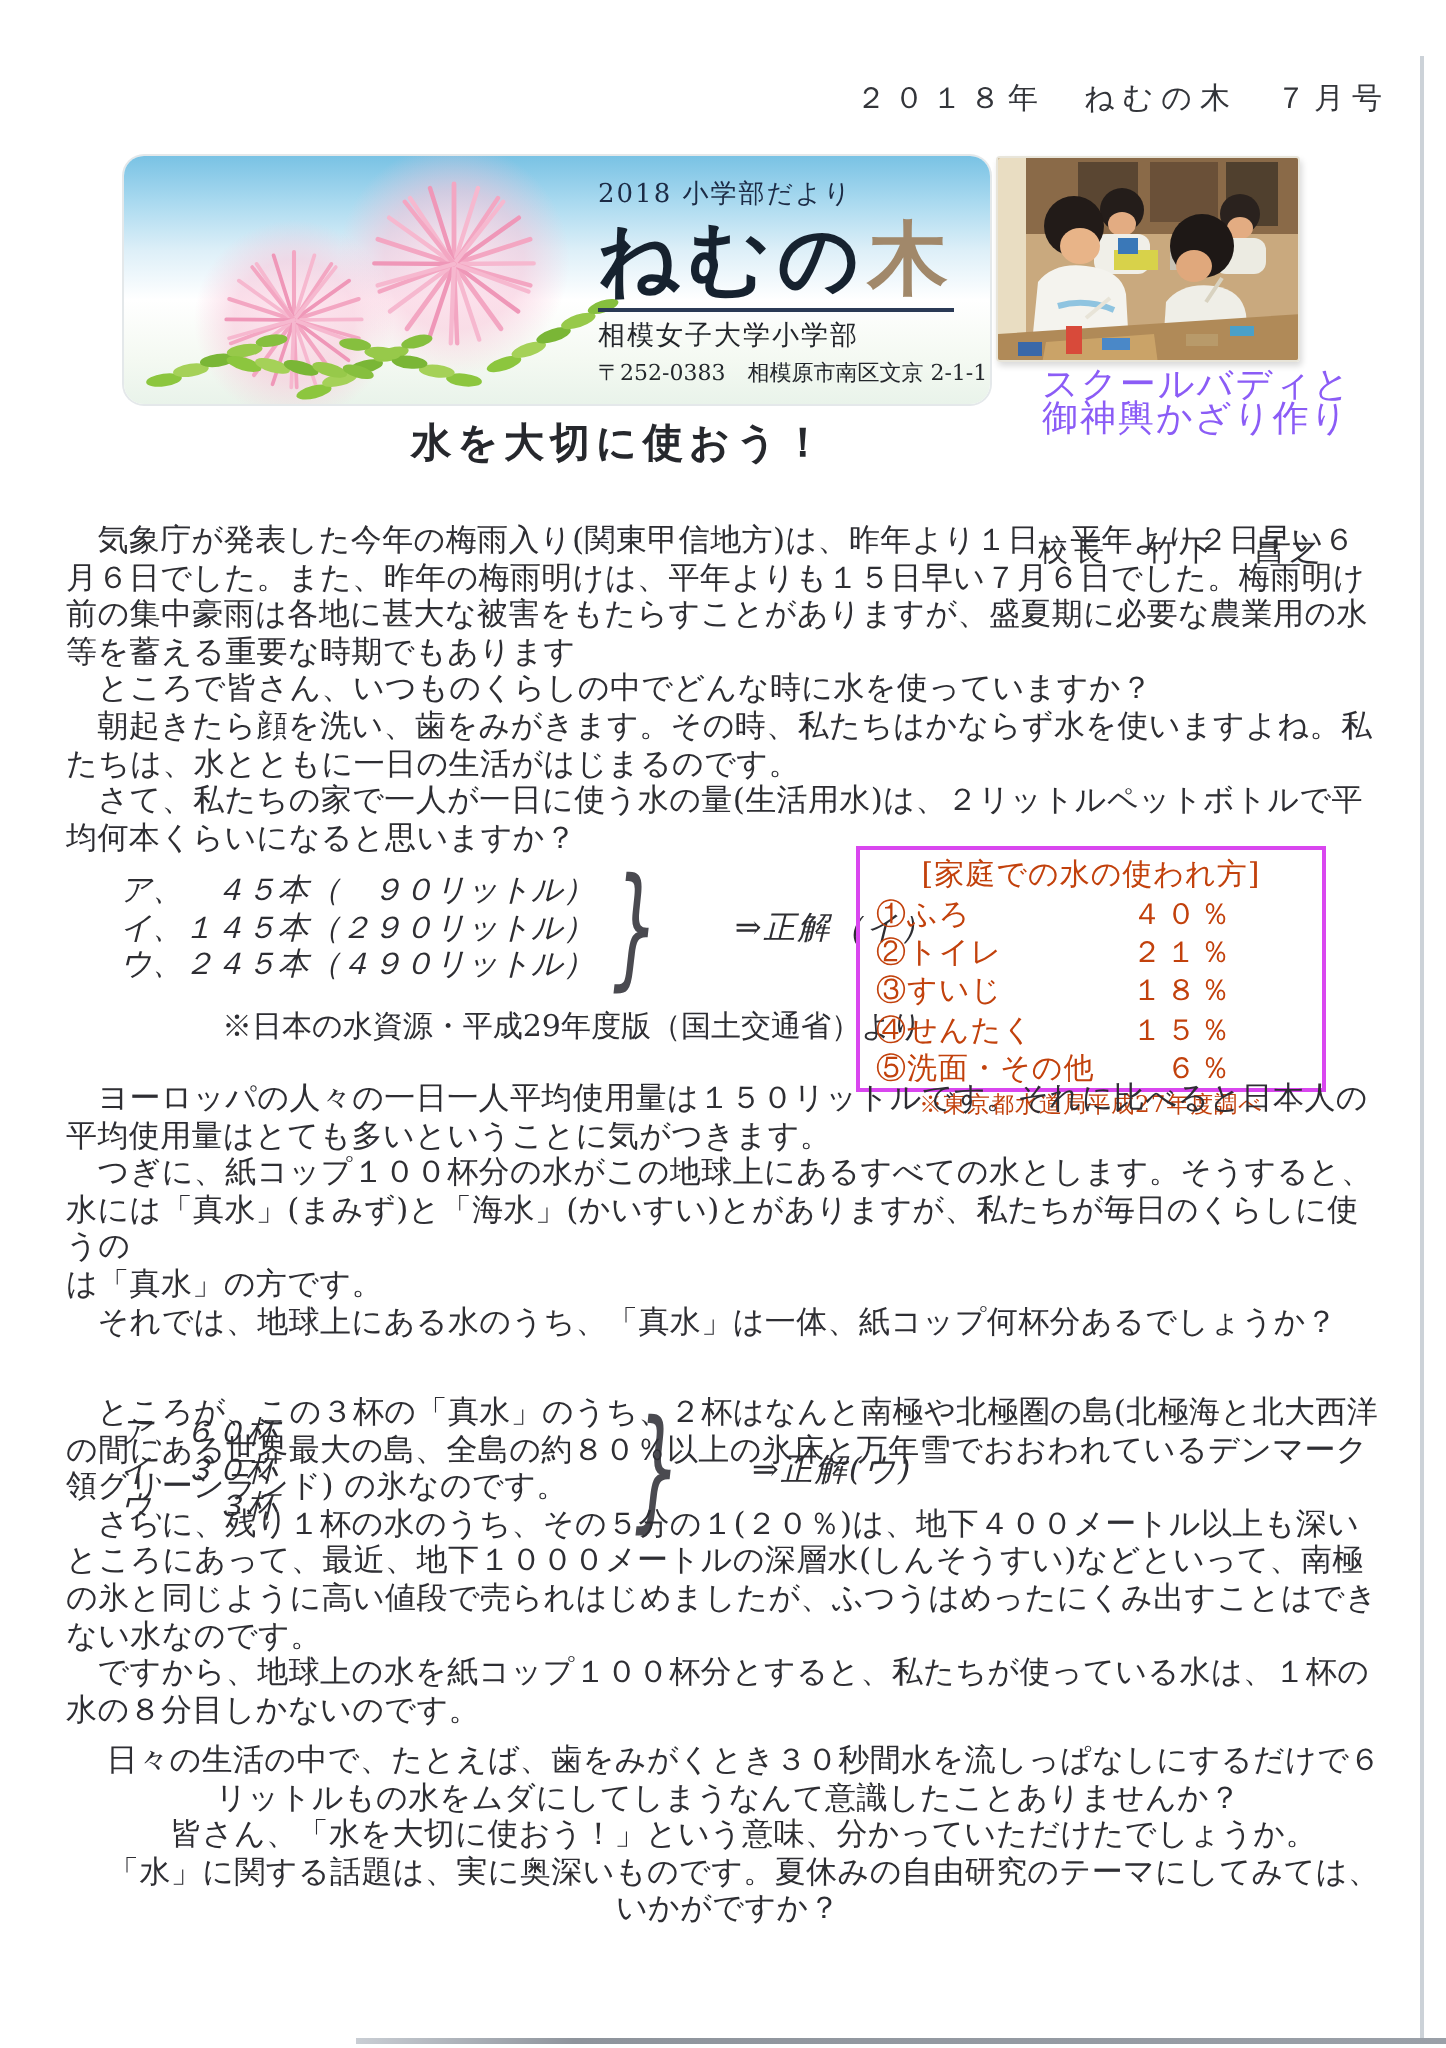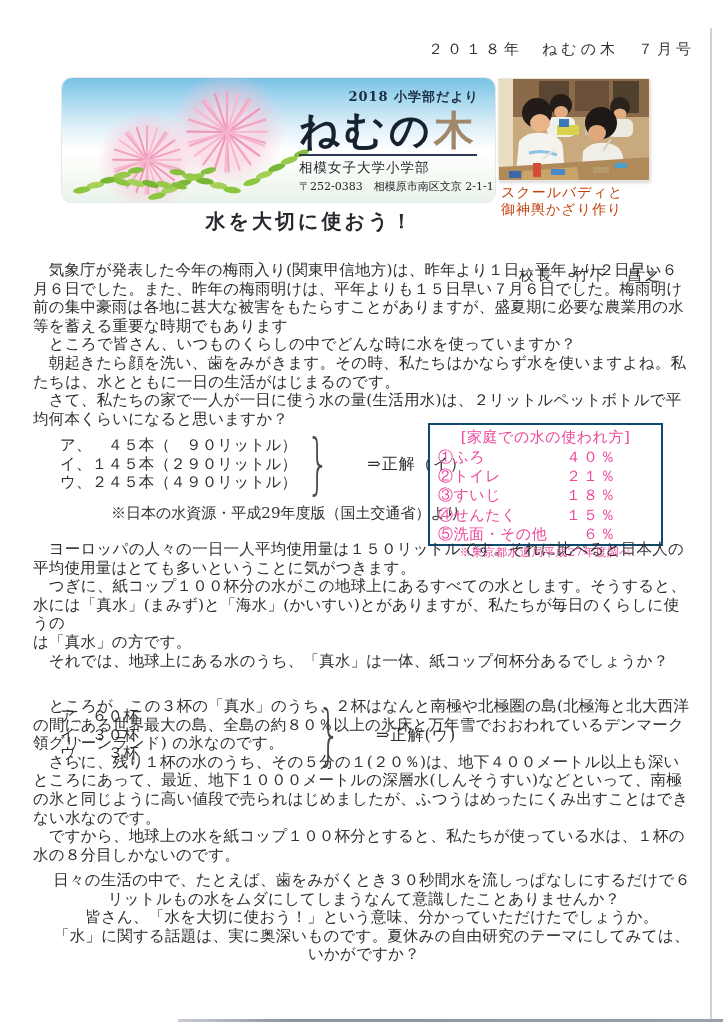--- a/index.html
+++ b/index.html
@@ -22,56 +22,56 @@
   
   .banner {
     left:62px; top:78px; width:433px; height:124px;
     border-radius:10px;
     background:linear-gradient(180deg,#79c2e4 0%, #a8d9ef 18%, #ddeff8 38%, #ffffff 58%, #f4f9f2 82%, #e9f3ea 100%);
     overflow:hidden;
     box-shadow:0 0 0 1px #e4e8ea;
   }
   .banner svg { position:absolute; left:0; top:0; }
   .banner-textblock { position:absolute; right:16px; top:10px; width:180px; text-align:left; }
-  .banner-tagline { font-size:13px; color:#1c2b45; letter-spacing:1px; text-align:right;font-weight:bold; }
+  .banner-tagline { font-size:13px; color:#1c2b45; letter-spacing:1px; text-align:left; }
   .banner-title { font-size:40px; font-weight:bold; color:#16222f; letter-spacing:4px; line-height:1.1; margin-top:2px; white-space:nowrap; }
   .banner-title .accent { color:#a1886a; }
   .banner-rule { border:none; border-top:2px solid #2a3a55; margin:2px 0 3px 0; width:178px; }
   .banner-school { font-size:13.5px; color:#23262b; letter-spacing:1px; }
   .banner-address { font-size:11px; color:#23262b; margin-top:2px; white-space:nowrap; }
 
   
   .photo {
     left:498px; top:78px; width:152px; height:103px;
     border:1px solid #e8e5da; border-radius:2px; overflow:hidden;
     box-shadow:1px 2px 3px rgba(0,0,0,0.15);
   }
   .photo-caption {
-    left:501px; top:184px; width:160px;
-    font-size:14px; line-height:17px; color:#c2410c; letter-spacing:1px;
+    left:521px; top:184px; width:160px;
+    font-size:18px; line-height:17px; color:#8b5cf6; letter-spacing:1px;
   }
 
   
   .article-title {
     left:60px; top:208px; width:500px; text-align:center;
     font-size:20px; letter-spacing:3px; color:#26282d; font-weight:700;
   }
   .byline { left:519px; top:230px; font-size:15px; letter-spacing:3px; color:#2e2e33;margin-top:36px; }
 
   .bodyblock { font-size:15.5px; line-height:18.6px; letter-spacing:0.2px; color:#2e2e33; width:662px; left:33px; }
-  .quiz { left:60px; display:flex; align-items:center; }
+  .quiz { left:60px; display:flex; align-items:center;font-style:italic; }
   .quiz-options { font-size:15.5px; line-height:18.8px; letter-spacing:0.2px; }
   .quiz-brace { font-size:66px; color:#4a4a50; transform:scaleX(0.55); transform-origin:center; font-family:"DejaVu Sans","Liberation Sans",sans-serif; font-weight:200; line-height:1; }
   .quiz-answer { font-size:16px; letter-spacing:1px; color:#2e2e33; }
   .source-note { left:95px; top:504px; font-size:15px; color:#2e2e33;margin-left:16px; }
 
   .usage-box {
     left:428px; top:423px; width:235px; height:123px;
-    border:2px solid #0c4a6e; padding:3px 8px 0 8px;
-    font-size:15px; color:#ec4899;
+    border:2px solid #d946ef; padding:3px 8px 0 8px;
+    font-size:15px; color:#c2410c;
   }
   .usage-title { text-align:center; letter-spacing:0.5px; margin-bottom:1px; }
   .usage-row { display:flex; line-height:19.2px; }
   .usage-label { width:128px; letter-spacing:0.5px; }
   .usage-value { letter-spacing:2px; }
   .usage-note { text-align:center; font-size:11.5px; margin-top:1px; letter-spacing:0.5px; }
 
   
   .edge-right { left:710px; top:28px; width:2px; height:994px; background:#ccd2d8; }
   .edge-bottom { left:178px; top:1019px; width:545px; height:3px;

